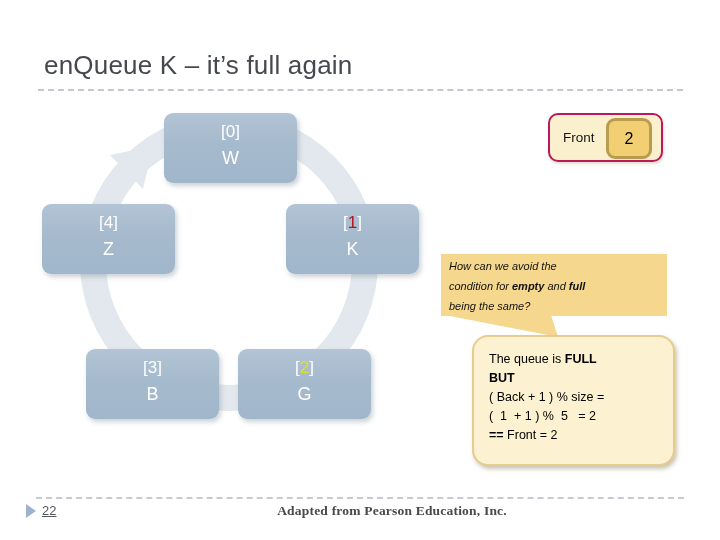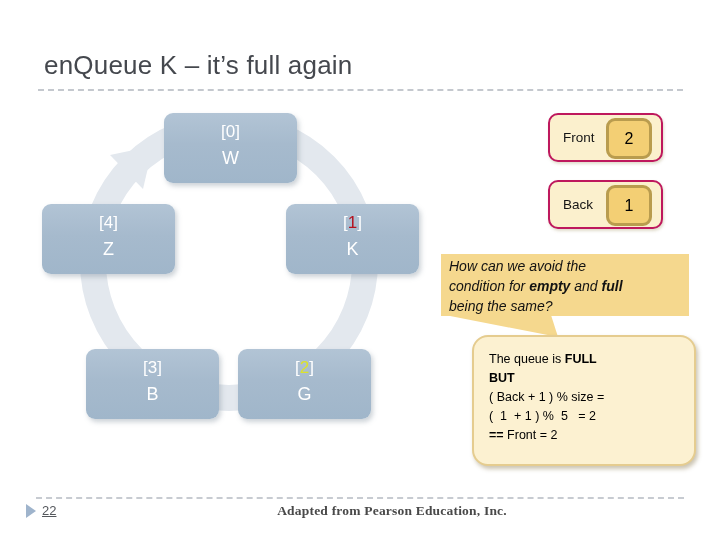--- a/index.html
+++ b/index.html
@@ -36,29 +36,29 @@
   .pbox .plabel{
     position:absolute;left:13px;top:0;line-height:45px;font-size:13.5px;color:#141414;
   }
   .pbox .pvalue{
     position:absolute;left:56px;top:3px;width:40px;height:35px;
     background:#f3cf74;border:3px solid #b99c4e;border-radius:9px;
     text-align:center;line-height:35px;font-size:16px;color:#000000;
   }
   
   .question{
-    position:absolute;left:441px;top:254px;width:248px;height:62px;
+    position:absolute;left:441px;top:254px;width:226px;height:62px;
     background:#f5d88e;color:#121212;
-    font-style:italic;font-size:14px;line-height:20px;
+    font-style:italic;font-size:11px;line-height:20px;
     padding:2px 0 0 8px;box-sizing:border-box;
   }
   .question b{font-weight:bold;}
   
   .note{
-    position:absolute;left:472px;top:335px;width:224px;height:131px;
+    position:absolute;left:472px;top:335px;width:203px;height:131px;
     background:#fcf1d1;border:2px solid #e5cc8f;border-radius:16px;
     box-shadow:2px 3px 4px rgba(140,125,85,0.45);
     box-sizing:border-box;padding:13px 0 0 15px;
     font-size:12.5px;line-height:19px;color:#000000;
   }
   .note .nline{white-space:pre;}
   .note b{font-weight:bold;}
   
   .footer-rule{
     position:absolute;left:36px;top:497px;width:648px;height:0;
@@ -113,24 +113,20 @@
 
   <div class="cbox" style="left:42px;top:204px;">
     <div class="idx"><span>[</span><span style="color: rgb(255, 255, 255);">4</span><span>]</span></div>
     <div class="letter">Z</div>
   </div>
 
   <div class="pbox" style="top:113px;">
     <span class="plabel">Front</span>
     <span class="pvalue">2</span>
   </div>
-  <div class="pbox" style="top:180px;">
-    <span class="plabel">Back</span>
-    <span class="pvalue">1</span>
-  </div>
 
   <div class="question">
     <div>How can we avoid the</div>
     <div><span>condition for </span><b>empty</b><span> and </span><b>full</b></div>
     <div>being the same?</div>
   </div>
 
   <div class="note">
     <div class="nline"><span>The queue is </span><b>FULL</b></div>
     <div class="nline"><b>BUT</b></div>

